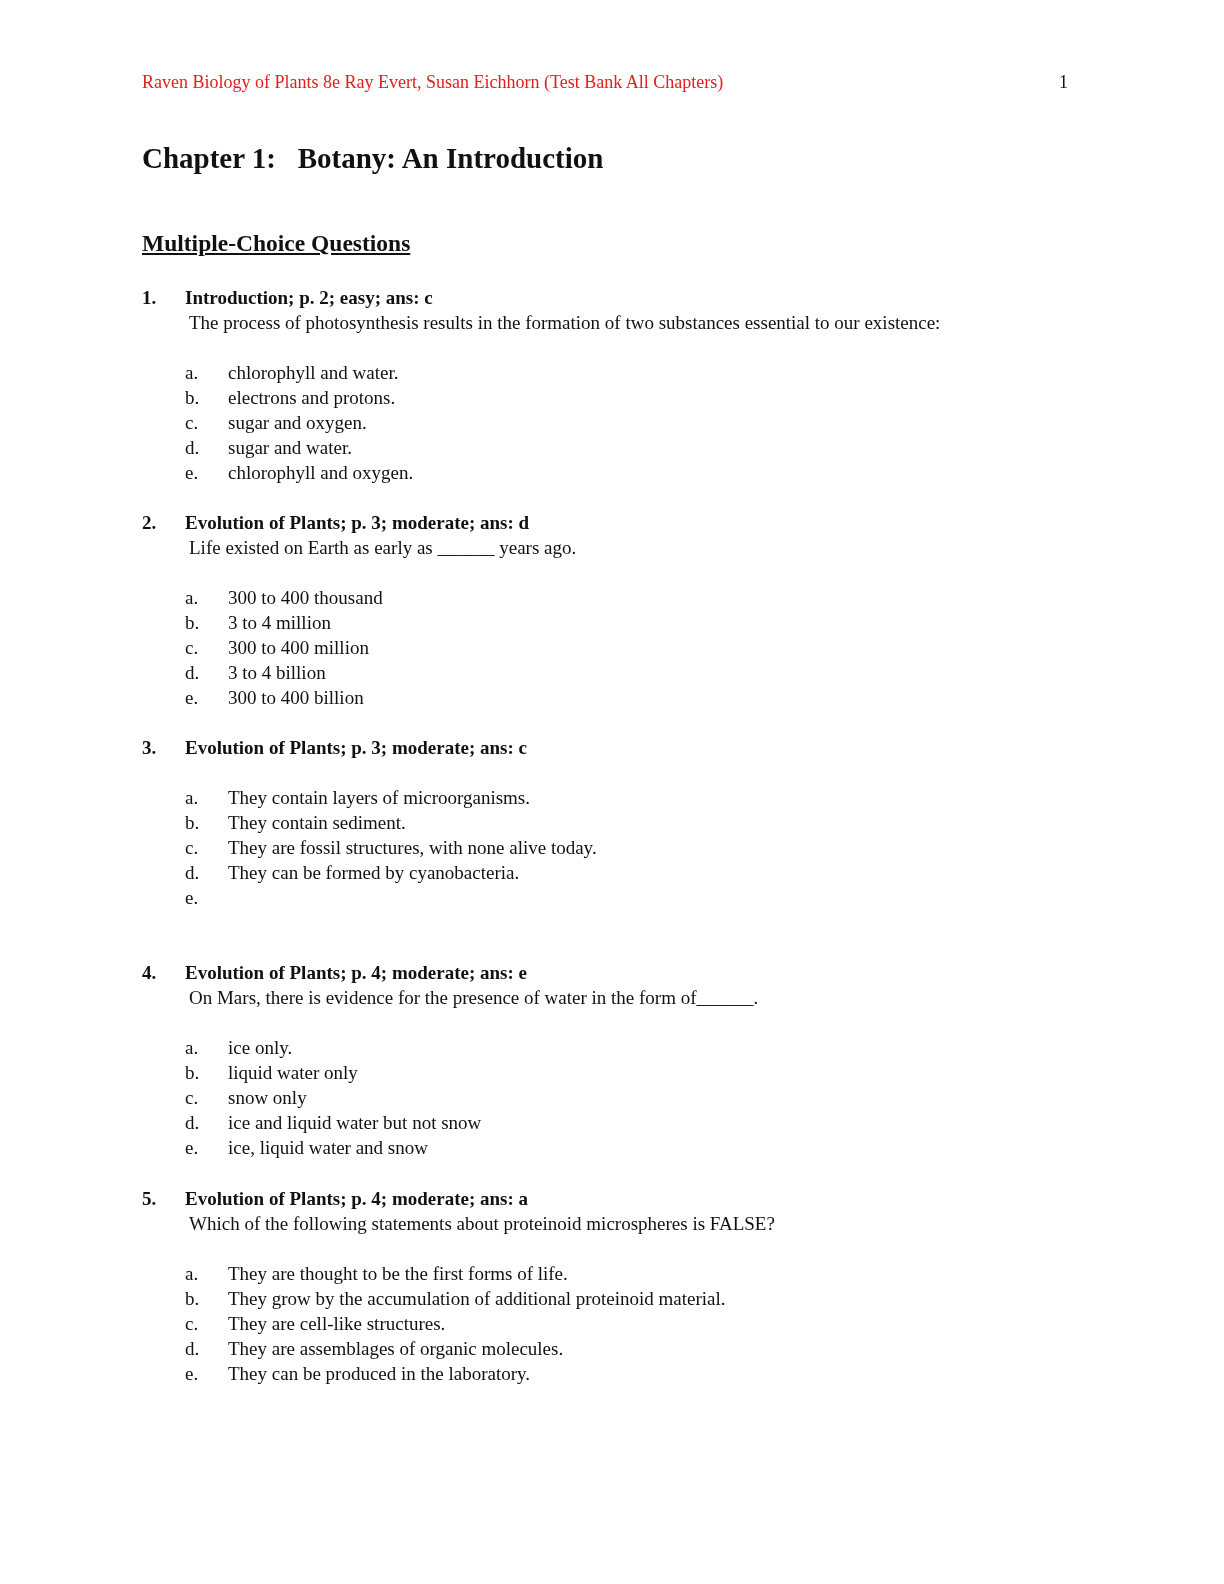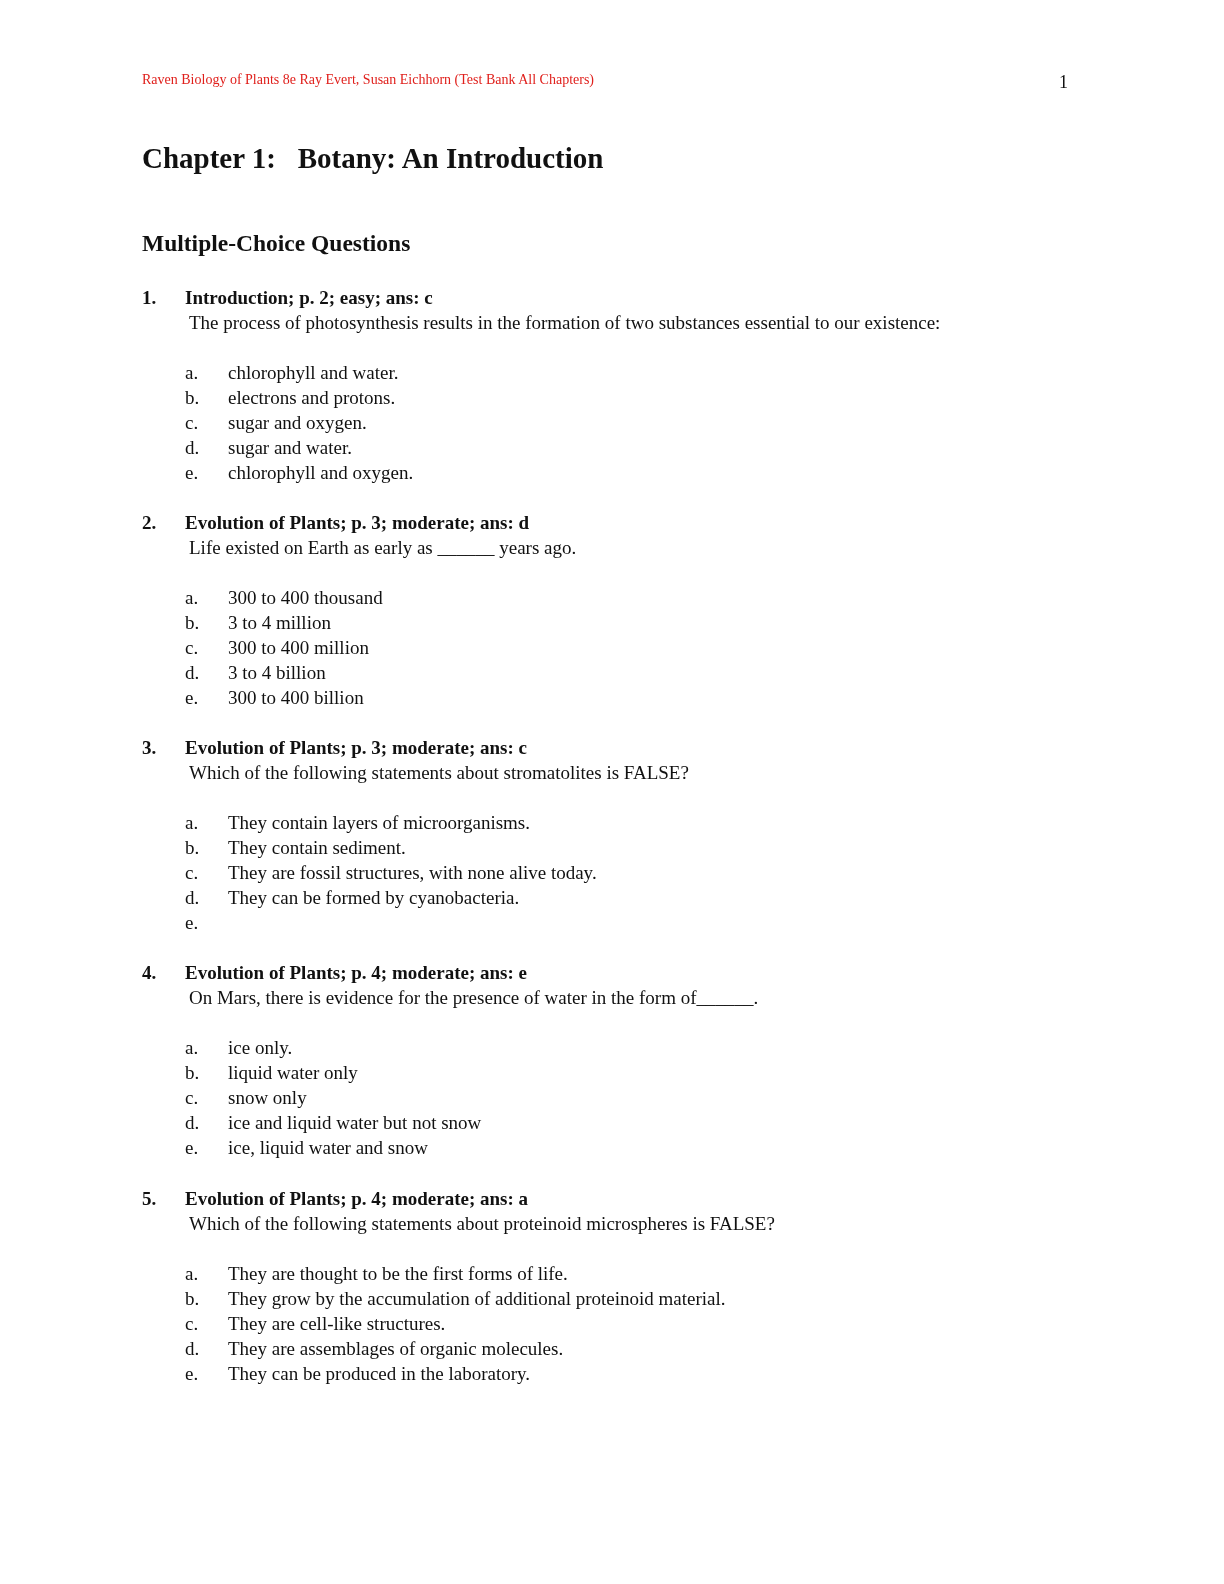--- a/index.html
+++ b/index.html
@@ -1,22 +1,22 @@
 <!DOCTYPE html>
 <html><head>
 <meta charset="utf-8">
 <style>
   html, body { margin: 0; padding: 0; background: #ffffff; }
   body { width: 1224px; height: 1584px; position: relative; overflow: hidden;
          font-family: "Liberation Serif", "DejaVu Serif", serif; color: #111; }
   .header { position: absolute; top: 72px; left: 142px; right: 156px; height: 24px; }
-  .header-title { position: absolute; left: 0; top: 0; color: #e0201c; font-size: 14px; }
+  .header-title { position: absolute; left: 0; top: 0; color: #e0201c; font-size: 18px; }
   .header-page { position: absolute; right: 0; top: 0; font-size: 18px; color: #111; }
   .chapter-title { position: absolute; top: 142px; left: 142px; font-size: 29px; font-weight: bold; margin: 0; white-space: pre; }
-  .section-title { position: absolute; top: 230px; left: 142px; font-size: 23.5px; font-weight: bold; margin: 0; }
+  .section-title { position: absolute; top: 230px; left: 142px; font-size: 23.5px; font-weight: bold; margin: 0; text-decoration: underline; }
   .question { position: absolute; left: 142px; width: 930px; }
   .q-head { position: relative; height: 25px; font-size: 19px; font-weight: bold; }
   .q-num { position: absolute; left: 0; top: 0; }
   .q-meta { position: absolute; left: 43px; top: 0; }
   .q-text { position: relative; margin-left: 47px; font-size: 19px; height: 25px; line-height: 25px; white-space: nowrap; }
   .choices { margin-top: 25px; margin-left: 43px; font-size: 19px; }
   .choice { position: relative; height: 25px; line-height: 25px; white-space: nowrap; }
   .choice-letter { position: absolute; left: 0; top: 0; }
   .choice-text { position: absolute; left: 43px; top: 0; }
   .q-head span { line-height: 25px; }
@@ -90,21 +90,20 @@
         <span class="choice-text">300 to 400 billion</span>
       </div>
   </div>
 </div>
 
 <div class="question" style="top:735px;">
   <div class="q-head">
     <span class="q-num">3.</span>
     <span class="q-meta">Evolution of Plants; p. 3; moderate; ans: c</span>
   </div>
-  <div class="q-text">Which of the following statements about stromatolites is FALSE?</div>
   <div class="choices">
     <div class="choice">
         <span class="choice-letter">a.</span>
         <span class="choice-text">They contain layers of microorganisms.</span>
       </div>
     <div class="choice">
         <span class="choice-letter">b.</span>
         <span class="choice-text">They contain sediment.</span>
       </div>
     <div class="choice">

